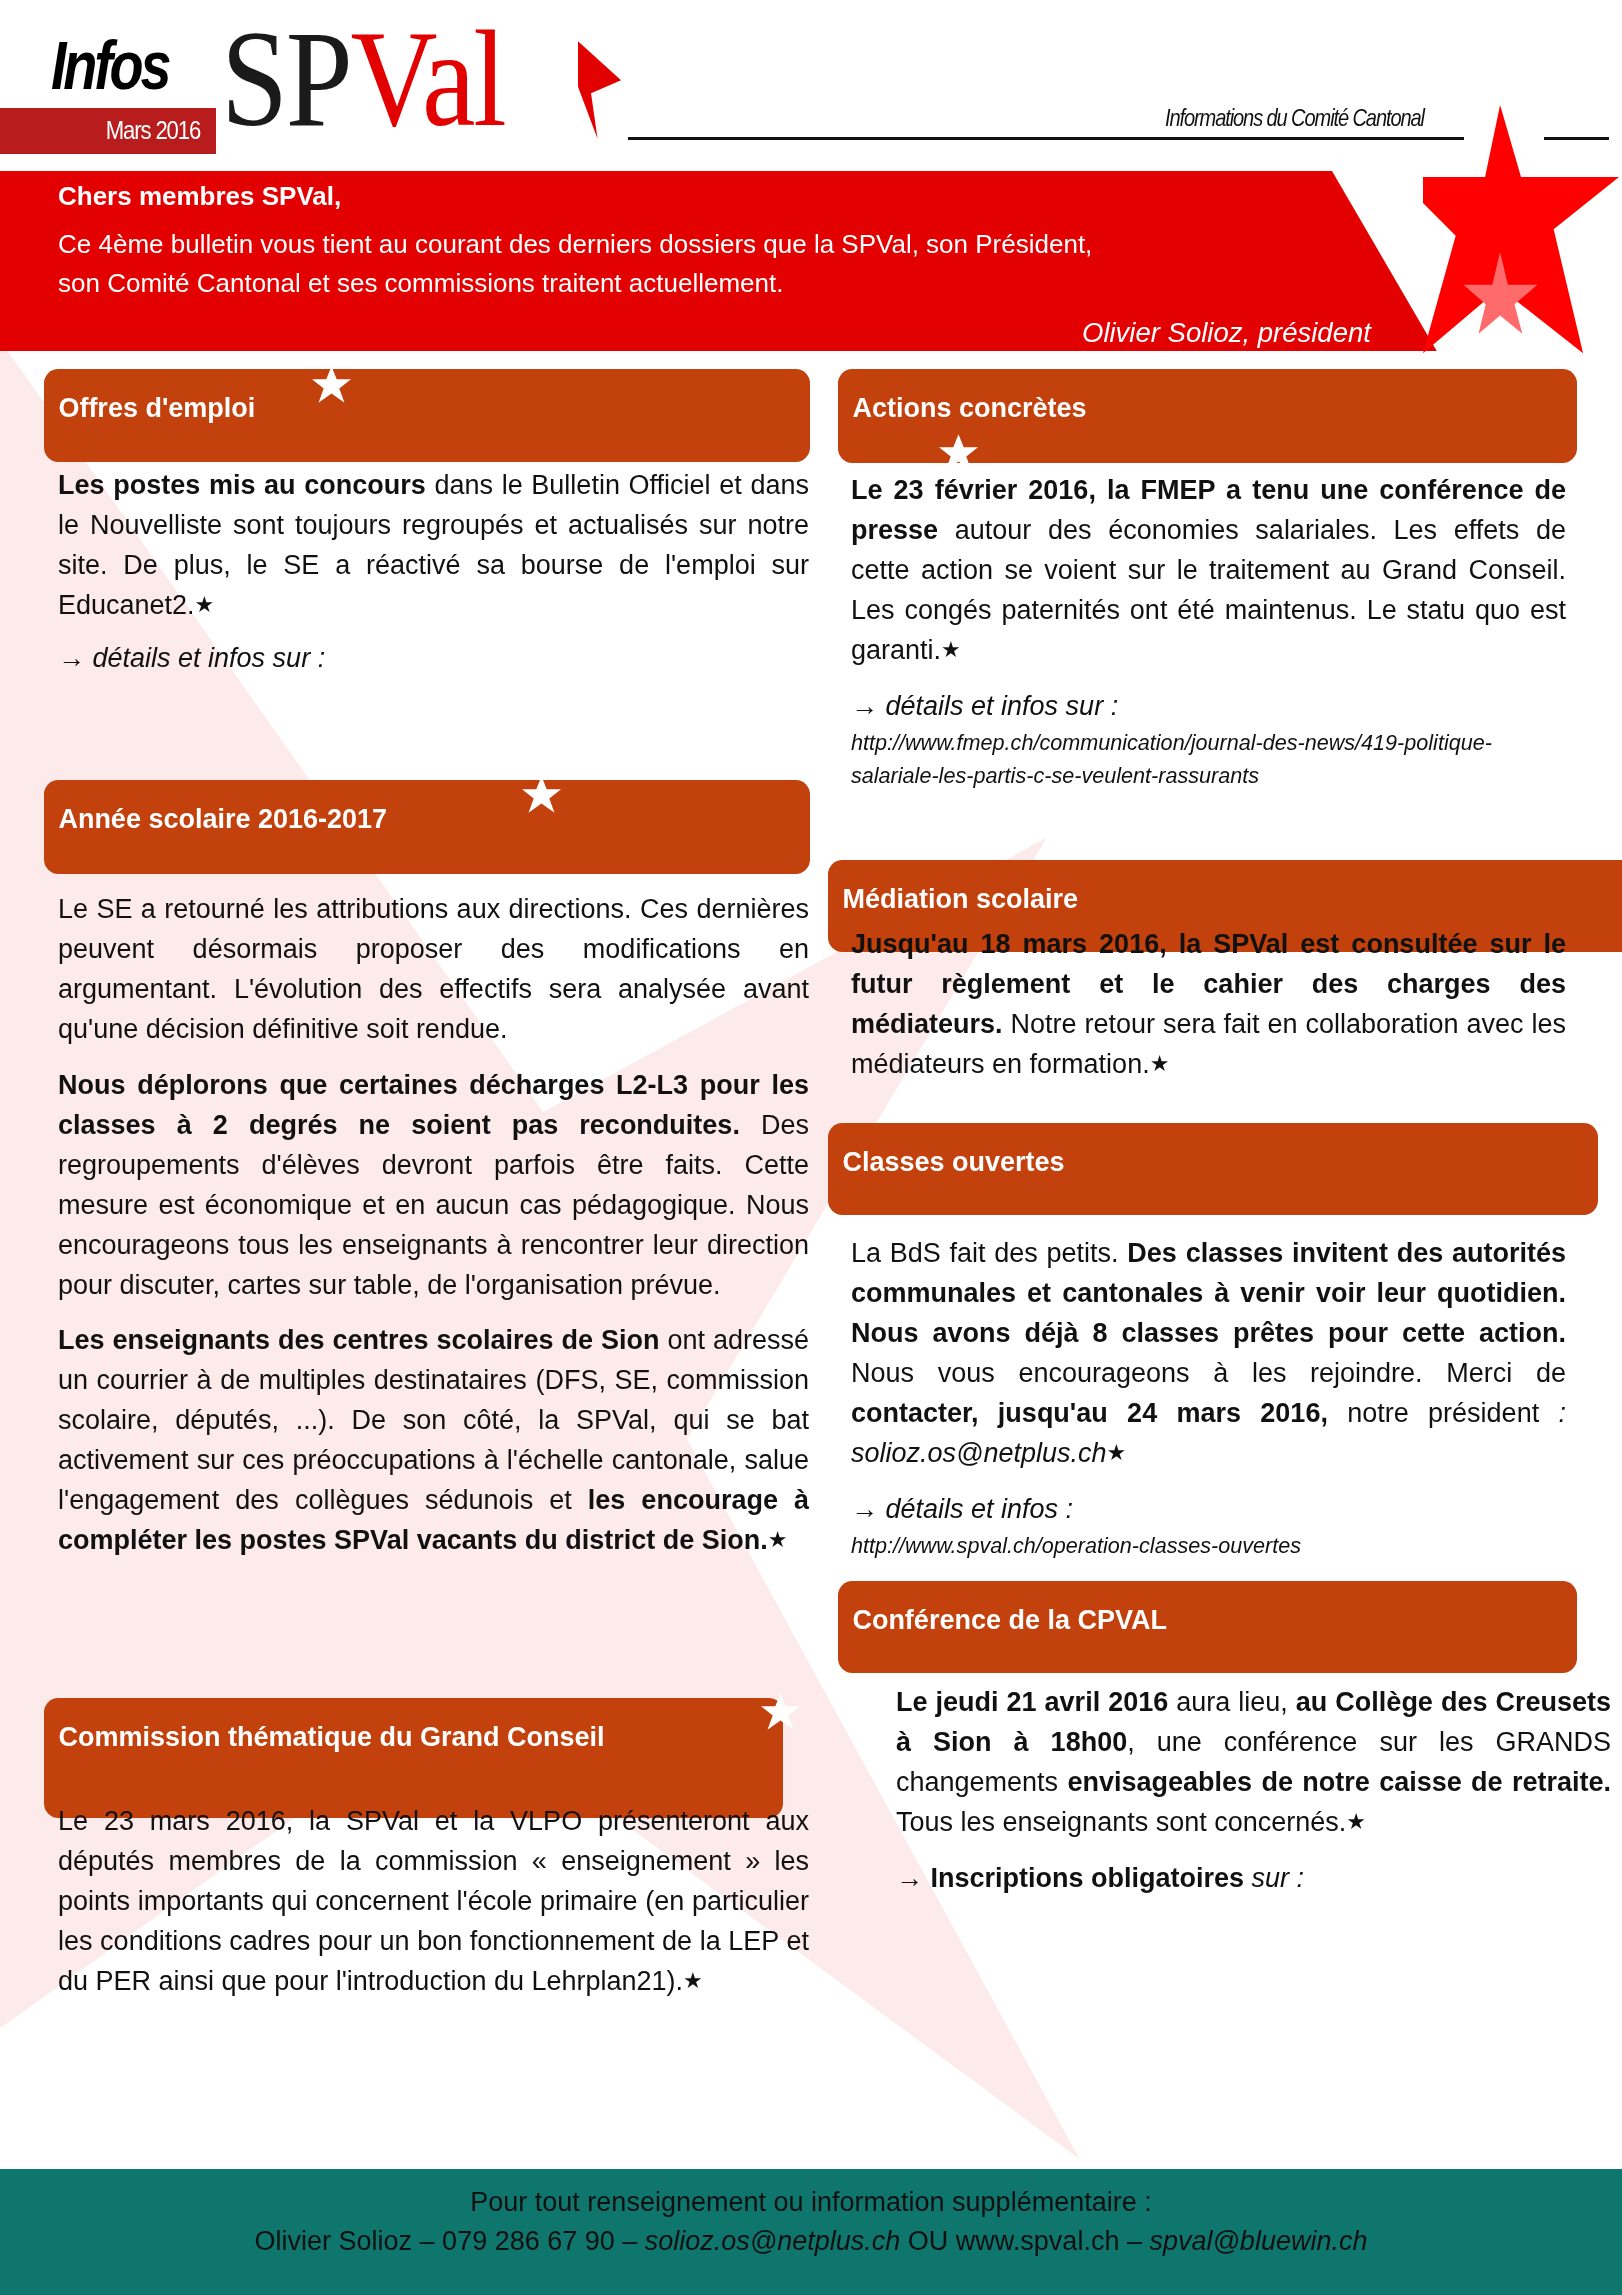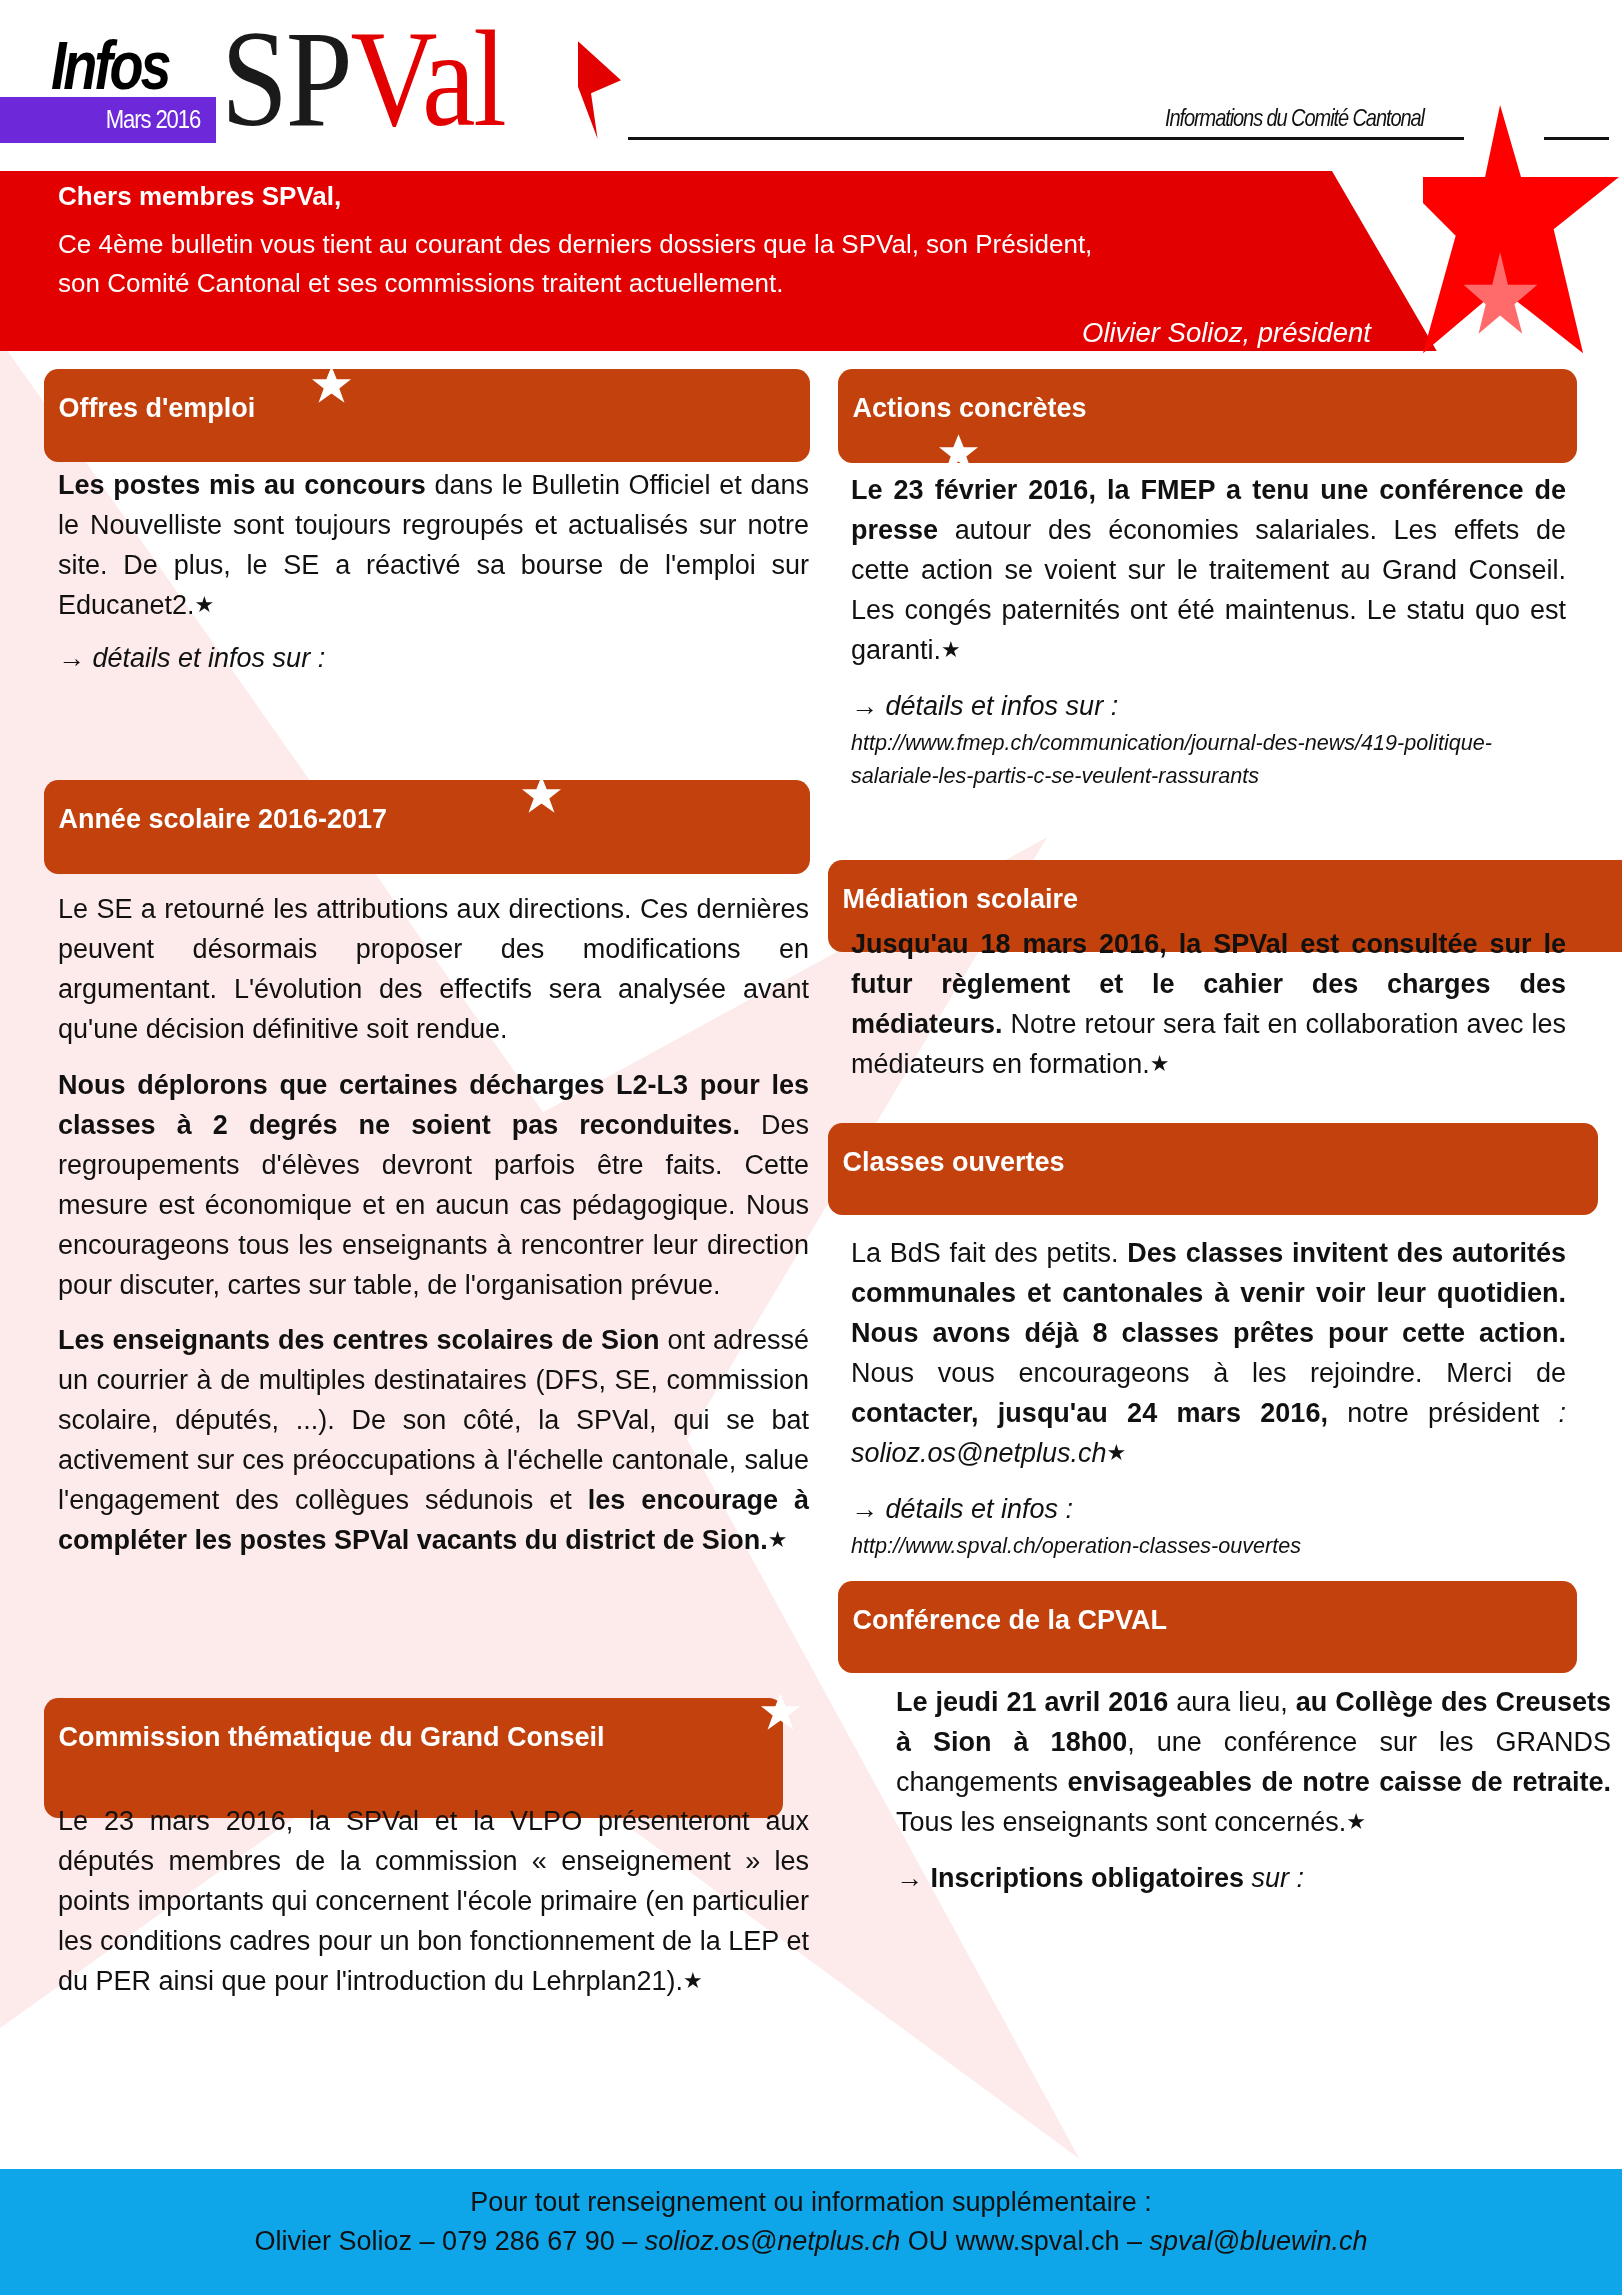--- a/index.html
+++ b/index.html
@@ -4,21 +4,21 @@
 <style>
   html, body { margin:0; padding:0; }
   body { width:1622px; height:2295px; position:relative; overflow:hidden; background:#ffffff;
          font-family:"Liberation Sans", "DejaVu Sans", sans-serif; color:#111; }
   .abs { position:absolute; }
   
   #bg-star { position:absolute; left:0; top:0; width:1622px; height:2295px; z-index:0; }
   
   #infos { left:51px; top:26px; font-size:68px; font-style:italic; font-weight:bold; letter-spacing:-3.9px;
            color:#000; font-family:"Liberation Sans", sans-serif; transform:scaleX(0.82); transform-origin:left top; }
-  #date-bar { left:0; top:97px; width:216px; height:46px; background:#6d28d9; }
+  #date-bar { left:0; top:108px; width:216px; height:46px; background:#b91c1c; }
   #date-text { right:15.7px; top:6.5px; color:#fff; font-size:26px; letter-spacing:-1.3px; transform:scaleX(0.85); transform-origin:right top; }
   #spval { left:221px; top:14.4px; font-size:137px; line-height:131px; font-family:"Liberation Serif", serif; letter-spacing:-2.6px; transform:scaleX(0.88); transform-origin:left top; }
   #spval .sp { color:#1a1a1a; }
   #spval .val { color:#e20000; }
   #logo-star { left:578px; top:41px; width:43px; height:98px; }
   #head-line1 { left:628px; top:137px; width:836px; height:3.3px; background:#111; }
   #head-line2 { left:1544px; top:137px; width:65px; height:3.3px; background:#111; }
   #comite { left:1165px; top:105px; font-size:23.6px; font-style:italic; letter-spacing:-1.3px; color:#111; transform:scaleX(0.85); transform-origin:left top; }
   
   #banner { left:0; top:171px; width:1440px; height:180px; z-index:1; }
@@ -30,21 +30,21 @@
   .hdr { position:absolute; background:#c2410c; border-radius:14.4px; color:#fff; font-weight:bold; font-size:27px; z-index:2; }
   .hdr span { position:absolute; left:14.4px; top:23.6px; white-space:nowrap; }
   .hdr .hstar { position:absolute; width:39px; height:37px; }
   .body { position:absolute; z-index:2; font-size:27px; line-height:40px; text-align:justify; color:#111; }
   .body p { margin:0 0 15.7px 0; }
   .body b { font-weight:bold; }
   .body i { font-style:italic; }
   .link { font-size:21.6px; line-height:33px; text-align:left; }
   .link-i { font-style:italic; }
   .star { font-size:22px; vertical-align:2px; }
-  #footer { left:0; top:2169px; width:1622px; height:126px; background:#0ea5e9; z-index:2; text-align:center; font-size:27px; line-height:39px; color:#111; }
+  #footer { left:0; top:2169px; width:1622px; height:126px; background:#0f766e; z-index:2; text-align:center; font-size:27px; line-height:39px; color:#111; }
   #footer .l1 { padding-top:14.4px; }
   #footer i { font-style:italic; }
 </style>
 </head>
 <body>
 
 <svg id="bg-star" viewBox="0 0 2479 3508">
   <polygon points="0,520 830,1700 1600,1280 1050,2200 1650,3300 700,2600 0,3100" fill="#fde6e6" opacity="0.85"></polygon>
 </svg>
 

